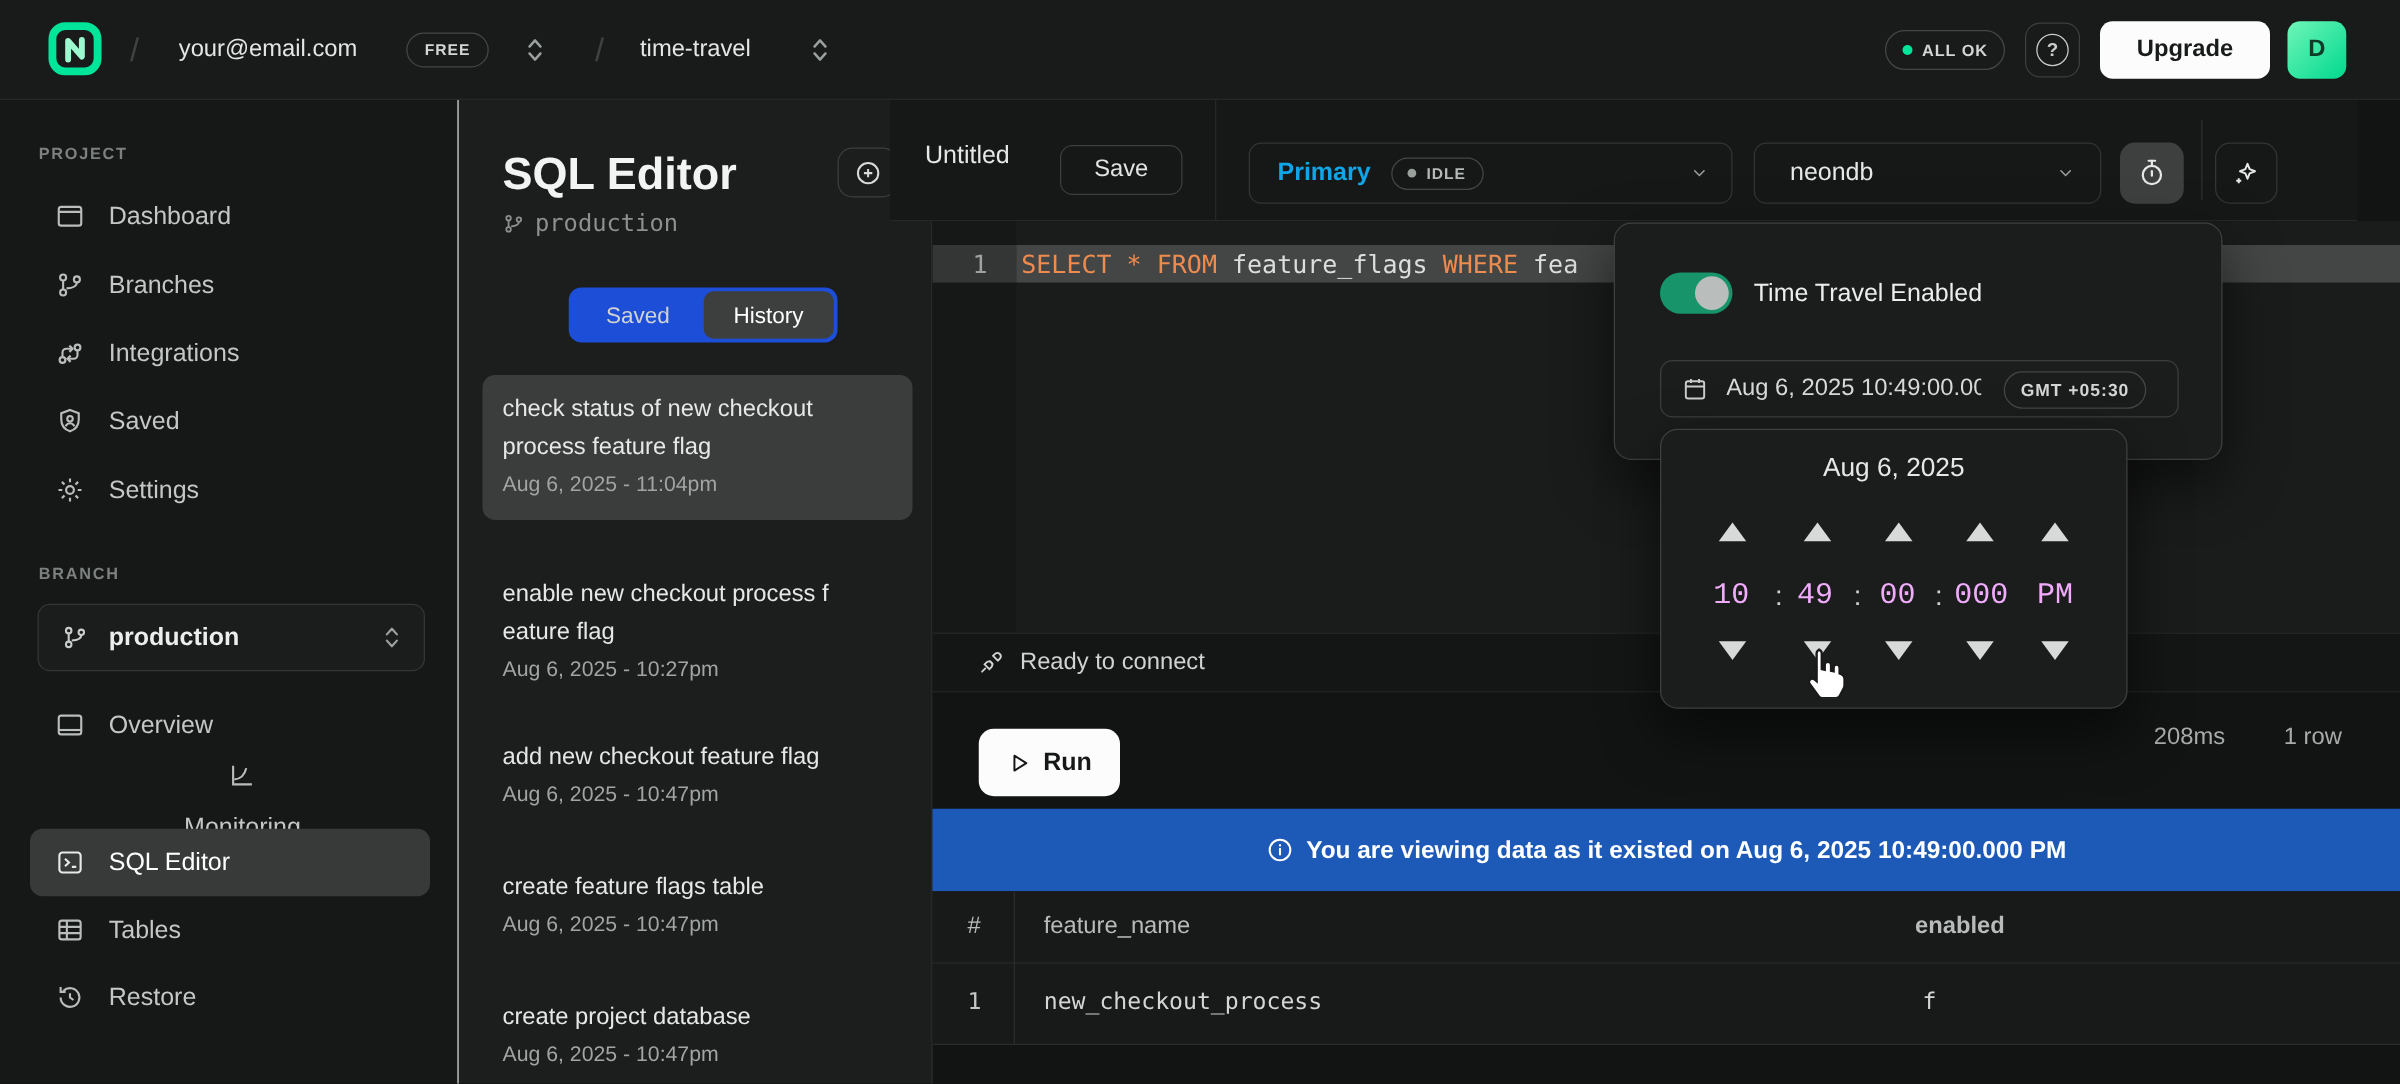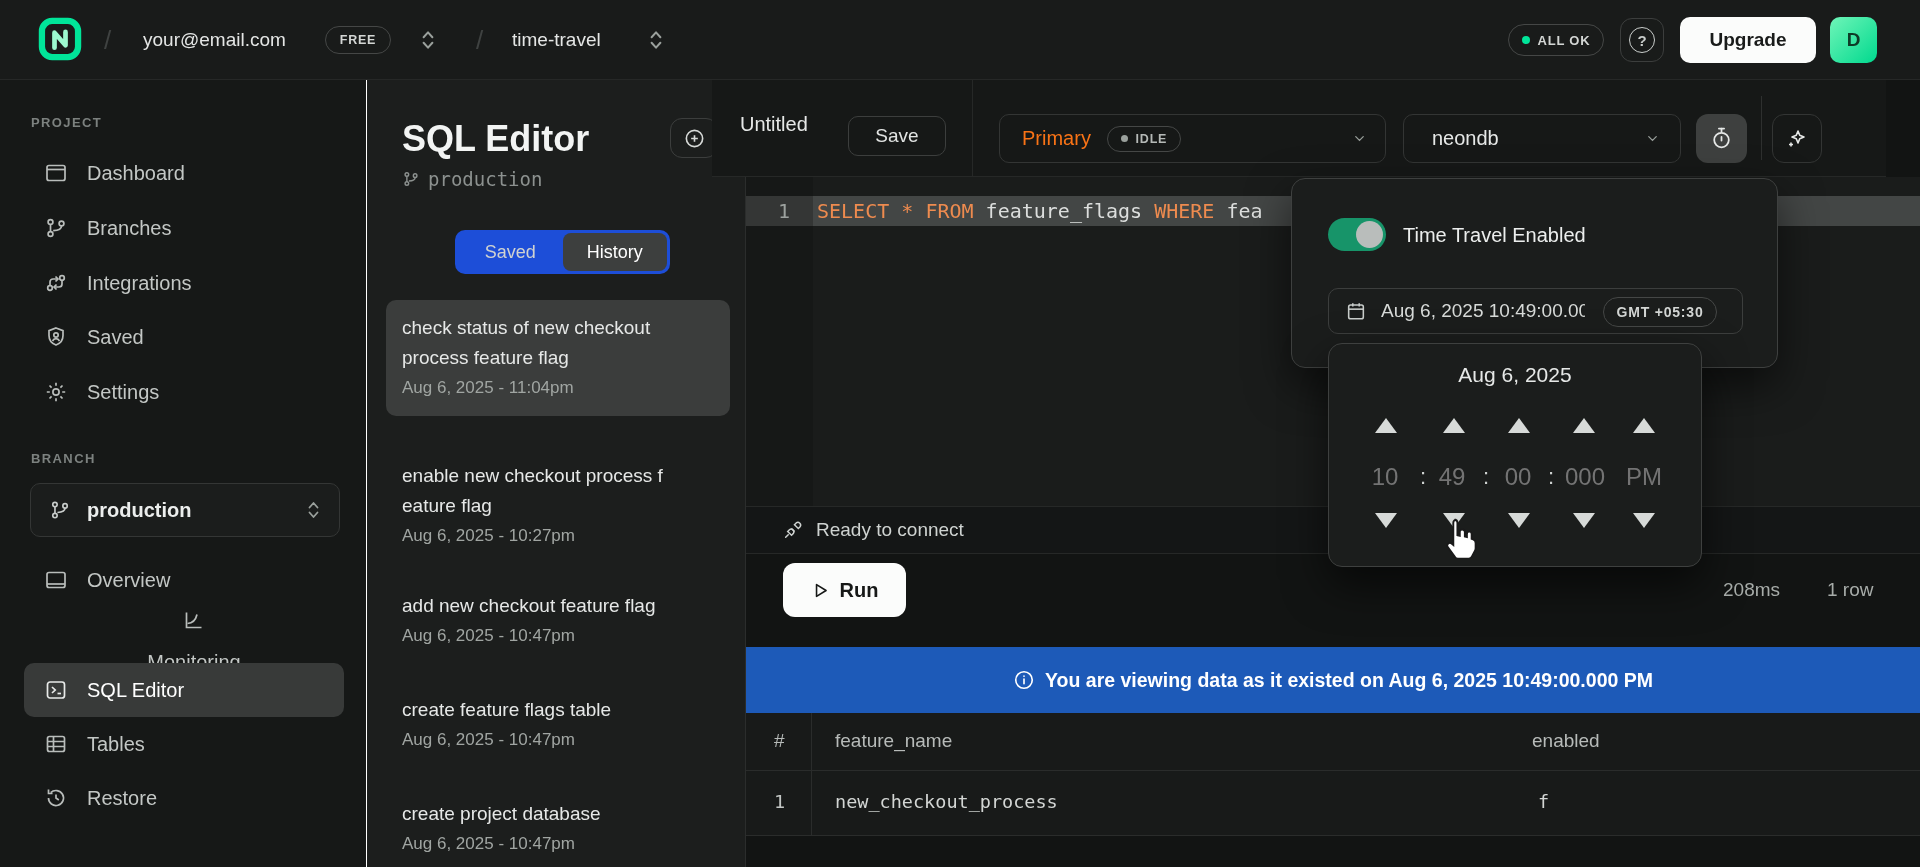--- a/index.html
+++ b/index.html
@@ -80,21 +80,21 @@
   .toggle { position:absolute; left:36px; top:39px; width:58px; height:33px; border-radius:999px;
             background:var(--toggle-green,#179469); }
   .knob { position:absolute; right:3px; top:3px; width:27px; height:27px; border-radius:50%; background:#b9bdbb; }
   .dtfield { position:absolute; left:36px; top:109px; width:415px; height:46px; border:1px solid #3c3e3d;
              border-radius:10px; display:flex; align-items:center; gap:14px; padding-left:16px; }
   .dtvalue { font-size:19px; color:#d7dad8; white-space:nowrap; overflow:hidden; width:204px; }
   .gmtpill { position:absolute; right:25px; top:8px; width:114px; height:30px; font-size:14px; }
   .picker { left:1328px; top:343px; width:374px; height:224px; background:#1b1d1c; border:1px solid #3e403f;
             border-radius:14px; box-shadow:0 18px 44px rgba(0,0,0,.6); z-index:60; }
   .pk-title { position:absolute; left:0; top:19px; width:100%; text-align:center; font-size:21px; color:#e6e8e7; }
-  .spin-val { position:absolute; transform:translateX(-50%); top:118px; font-size:24px; color:#737373; line-height:30px; }
+  .spin-val { position:absolute; transform:translateX(-50%); top:118px; font-size:24px; color:#f0abfc; line-height:30px;font-family:Liberation Mono, monospace; }
   .spin-sep { position:absolute; transform:translateX(-50%); top:118px; font-size:22px; color:#cfd3d1; line-height:30px; }
   .tri-up, .tri-down { position:absolute; transform:translateX(-50%); width:0; height:0;
             border-left:11px solid transparent; border-right:11px solid transparent; }
   .tri-up { top:74px; border-bottom:15px solid #d7dad8; }
   .tri-down { top:169px; border-top:15px solid #d7dad8; }
   .cursor { left:1440px; top:517px; z-index:70; }
 </style>
 </head>
 <body>
 
@@ -307,21 +307,21 @@
     <div class="hdate">Aug 6, 2025 - 10:47pm</div>
   </div>
 </div>
 
 <div class="abs toolbar">
   <div class="abs" style="left:28px; top:33px; font-size:20px; color:#e6e8e7;">Untitled</div>
   <div class="abs ghostbtn" style="left:136px; top:36px; width:98px; height:40px;">Save</div>
   <div class="abs" style="left:260px; top:0; width:1px; height:97px; background:#262827;"></div>
 
   <div class="abs dd" style="left:287px; top:34px; width:387px; height:49px; padding:0 18px 0 22px;">
-    <span style="font-size:20px; color:#f97316;">Primary</span>
+    <span style="font-size:20px; color:#0ea5e9;font-weight:bold;">Primary</span>
     <span class="pill" style="margin-left:16px; width:74px; height:26px; font-size:12.5px; color:#b5b9b7;">
       <span class="dot" style="width:7px;height:7px;background:#9aa09c;"></span>
       <span>IDLE</span>
     </span>
     <span class="chev">
         <svg width="15" height="15" viewBox="0 0 24 24" fill="none" stroke="currentColor" stroke-width="2" stroke-linecap="round">
           <path d="M6 9l6 6 6-6"></path>
         </svg>
       </span>
   </div>
@@ -363,21 +363,21 @@
   <svg width="22" height="22" viewBox="0 0 24 24" fill="none" stroke="#cfd3d1" stroke-width="1.6" stroke-linecap="round">
       <path d="M4 20l2.8-2.8"></path>
       <path d="M6.2 13.6l4.2 4.2 1.9-1.9a3 3 0 0 0-4.2-4.2l-1.9 1.9z"></path>
       <path d="M13.6 6.2l4.2 4.2 1.9-1.9a3 3 0 0 0-4.2-4.2l-1.9 1.9z"></path>
       <path d="M10.8 10.8l2.4 2.4"></path>
     </svg>
   <span>Ready to connect</span>
 </div>
 
 <div class="abs" style="left:746px; top:554px; width:1174px; height:93px; background:#121413;">
-  <div class="abs runbtn" style="left:37px; top:9px; width:123px; height:54px;justify-content:center;">
+  <div class="abs runbtn" style="left:37px; top:29px; width:113px; height:54px;justify-content:center;">
     <svg width="19" height="19" viewBox="0 0 24 24" fill="none" stroke="#161817" stroke-width="2" stroke-linejoin="round">
         <path d="M7 4.5l12 7.5-12 7.5V4.5z"></path>
       </svg>
     <span>Run</span>
   </div>
   <span class="abs metric" style="left:977px; top:25px;">208ms</span>
   <span class="abs metric" style="left:1081px; top:25px;">1 row</span>
 </div>
 
 <div class="abs banner">
@@ -385,21 +385,21 @@
       <circle cx="12" cy="12" r="9"></circle>
       <path d="M12 11v5"></path>
       <path d="M12 7.6v.4"></path>
     </svg>
   <span>You are viewing data as it existed on Aug 6, 2025 10:49:00.000 PM</span>
 </div>
 
 <div class="abs" style="left:746px; top:713px; width:1174px; height:58px; background:#181a19; border-bottom:1px solid #2a2c2b;">
   <span class="abs th" style="left:28px; top:17px;">#</span>
   <span class="abs th" style="left:89px; top:17px;">feature_name</span>
-  <span class="abs th" style="left:786px; top:17px;">enabled</span>
+  <span class="abs th" style="left:786px; top:17px;font-weight:bold;">enabled</span>
 </div>
 <div class="abs" style="left:746px; top:771px; width:1174px; height:65px; background:#181a19; border-bottom:1px solid #2a2c2b;">
   <span class="abs td mono" style="left:28px; top:20px; color:#c3c7c5;">1</span>
   <span class="abs td mono" style="left:89px; top:20px;">new_checkout_process</span>
   <span class="abs td mono" style="left:792px; top:20px;">f</span>
 </div>
 <div class="abs" style="left:811px; top:713px; width:1px; height:123px; background:#2a2c2b;"></div>
 
 <div class="abs popup">
   <div class="toggle">

